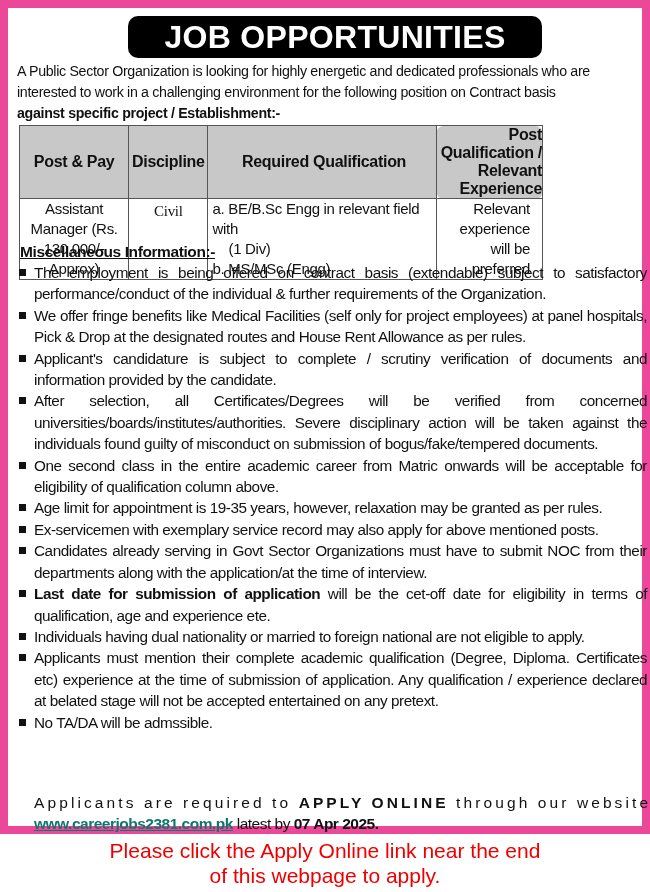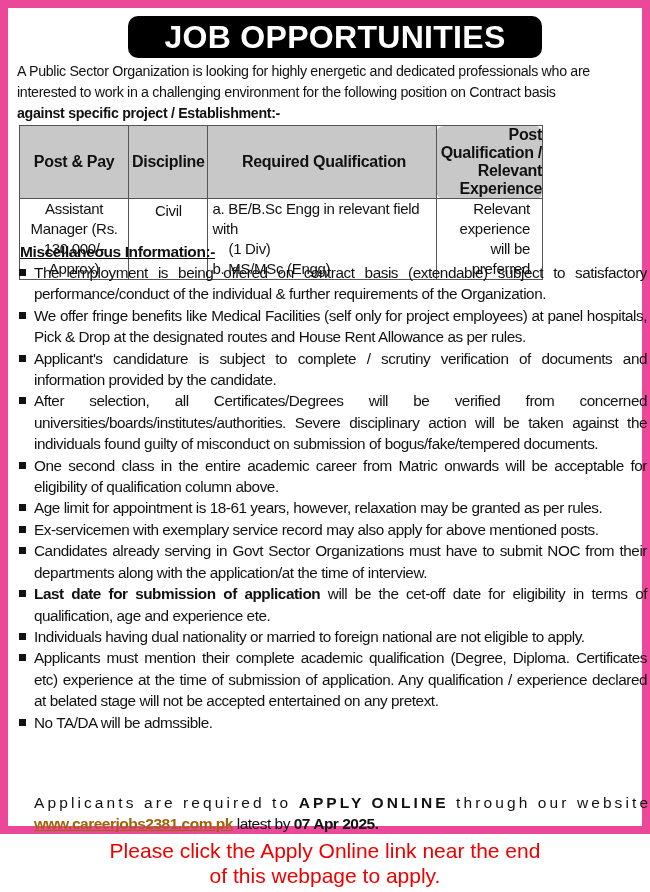--- a/index.html
+++ b/index.html
@@ -29,21 +29,21 @@
     table.jobs th {
       background: #c8c8c8; font-weight: bold; height: 43px; font-size: 16px;
       line-height: 18px; letter-spacing: -0.3px;
     }
     table.jobs td { vertical-align: top; height: 72px; line-height: 20px; letter-spacing: -0.3px; }
     .c1 { width: 123px; text-align: center; }
     .c2 { width: 81px; text-align: center; }
     .c3 { width: 266px; text-align: left; padding-left: 4px; }
     .c4 { text-align: right; border-radius: 8px; }
     td.c4 { vertical-align: middle !important; padding-left: 11px; }
-    td.c2 { padding-top: 2px; }
+    td.c2 { padding-top: 2px; font-family: Liberation Serif, serif; }
     .qual-line { display: block; }
     .qual-indent { display: block; padding-left: 16px; }
     .misc-heading {
       position: absolute; left: 12px; top: 235px; font-weight: bold; font-size: 15.5px;
       text-decoration: underline; letter-spacing: -0.4px;
     }
     ul.misc {
       position: absolute; left: 9px; top: 254px; width: 630px; list-style: none;
     }
     ul.misc li {
@@ -54,21 +54,21 @@
       position: absolute; left: 2px; top: 7px; width: 7px; height: 7px; background: #111;
     }
     ul.misc li b { font-weight: bold; }
     .apply {
       position: absolute; left: 26px; top: 784px; width: 612px; font-size: 15.5px;
       line-height: 21px;
     }
     .apply .line1 { letter-spacing: 3.1px; white-space: nowrap; }
     .apply .line1 b { font-weight: bold; letter-spacing: 3.1px; }
     .apply .line2 { letter-spacing: -0.5px; white-space: nowrap; }
-    .apply .site { font-weight: bold; text-decoration: underline; color: #a16207; }
+    .apply .site { font-weight: bold; text-decoration: underline; color: #0f766e; }
     .apply .date { font-weight: bold; }
     .notice {
       position: absolute; left: 0; top: 838px; width: 650px; text-align: center;
       color: #ee0000; font-size: 21px; line-height: 25px;
     }
   </style>
 </head>
 <body>
 
 <div class="frame">
@@ -106,21 +106,21 @@
   </table>
 
   <div class="misc-heading">Miscellaneous Information:-</div>
 
   <ul class="misc">
     <li><span class="bullet"></span><span>The employment is being offered on contract basis (extendable) subject to satisfactory performance/conduct of the individual &amp; further requirements of the Organization.</span></li>
     <li><span class="bullet"></span><span>We offer fringe benefits like Medical Facilities (self only for project employees) at panel hospitals, Pick &amp; Drop at the designated routes and House Rent Allowance as per rules.</span></li>
     <li><span class="bullet"></span><span>Applicant's candidature is subject to complete / scrutiny verification of documents and information provided by the candidate.</span></li>
     <li><span class="bullet"></span><span>After selection, all Certificates/Degrees will be verified from concerned universities/boards/institutes/authorities. Severe disciplinary action will be taken against the individuals found guilty of misconduct on submission of bogus/fake/tempered documents.</span></li>
     <li><span class="bullet"></span><span>One second class in the entire academic career from Matric onwards will be acceptable for eligibility of qualification column above.</span></li>
-    <li><span class="bullet"></span><span>Age limit for appointment is 18-61 years, however, relaxation may be granted as per rules.</span></li>
+    <li><span class="bullet"></span><span>Age limit for appointment is 19-35 years, however, relaxation may be granted as per rules.</span></li>
     <li><span class="bullet"></span><span>Ex-servicemen with exemplary service record may also apply for above mentioned posts.</span></li>
     <li><span class="bullet"></span><span>Candidates already serving in Govt Sector Organizations must have to submit NOC from their departments along with the application/at the time of interview.</span></li>
     <li><span class="bullet"></span><b>Last date for submission of application</b><span> will be the cet-off date for eligibility in terms of qualification, age and experience ete.</span></li>
     <li><span class="bullet"></span><span>Individuals having dual nationality or married to foreign national are not eligible to apply.</span></li>
     <li><span class="bullet"></span><span>Applicants must mention their complete academic qualification (Degree, Diploma. Certificates etc) experience at the time of submission of application. Any qualification / experience declared at belated stage will not be accepted entertained on any pretext.</span></li>
     <li><span class="bullet"></span><span>No TA/DA will be admssible.</span></li>
   </ul>
 
   <div class="apply">
     <div class="line1">

